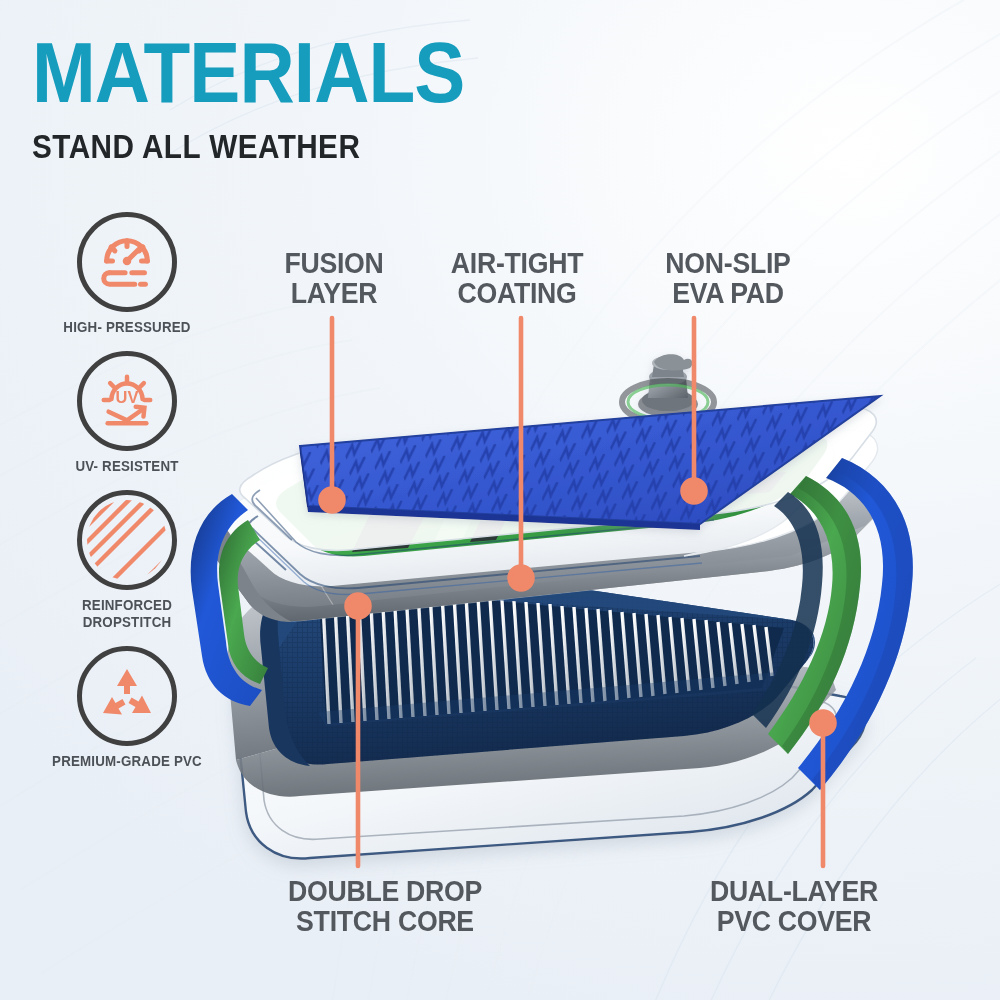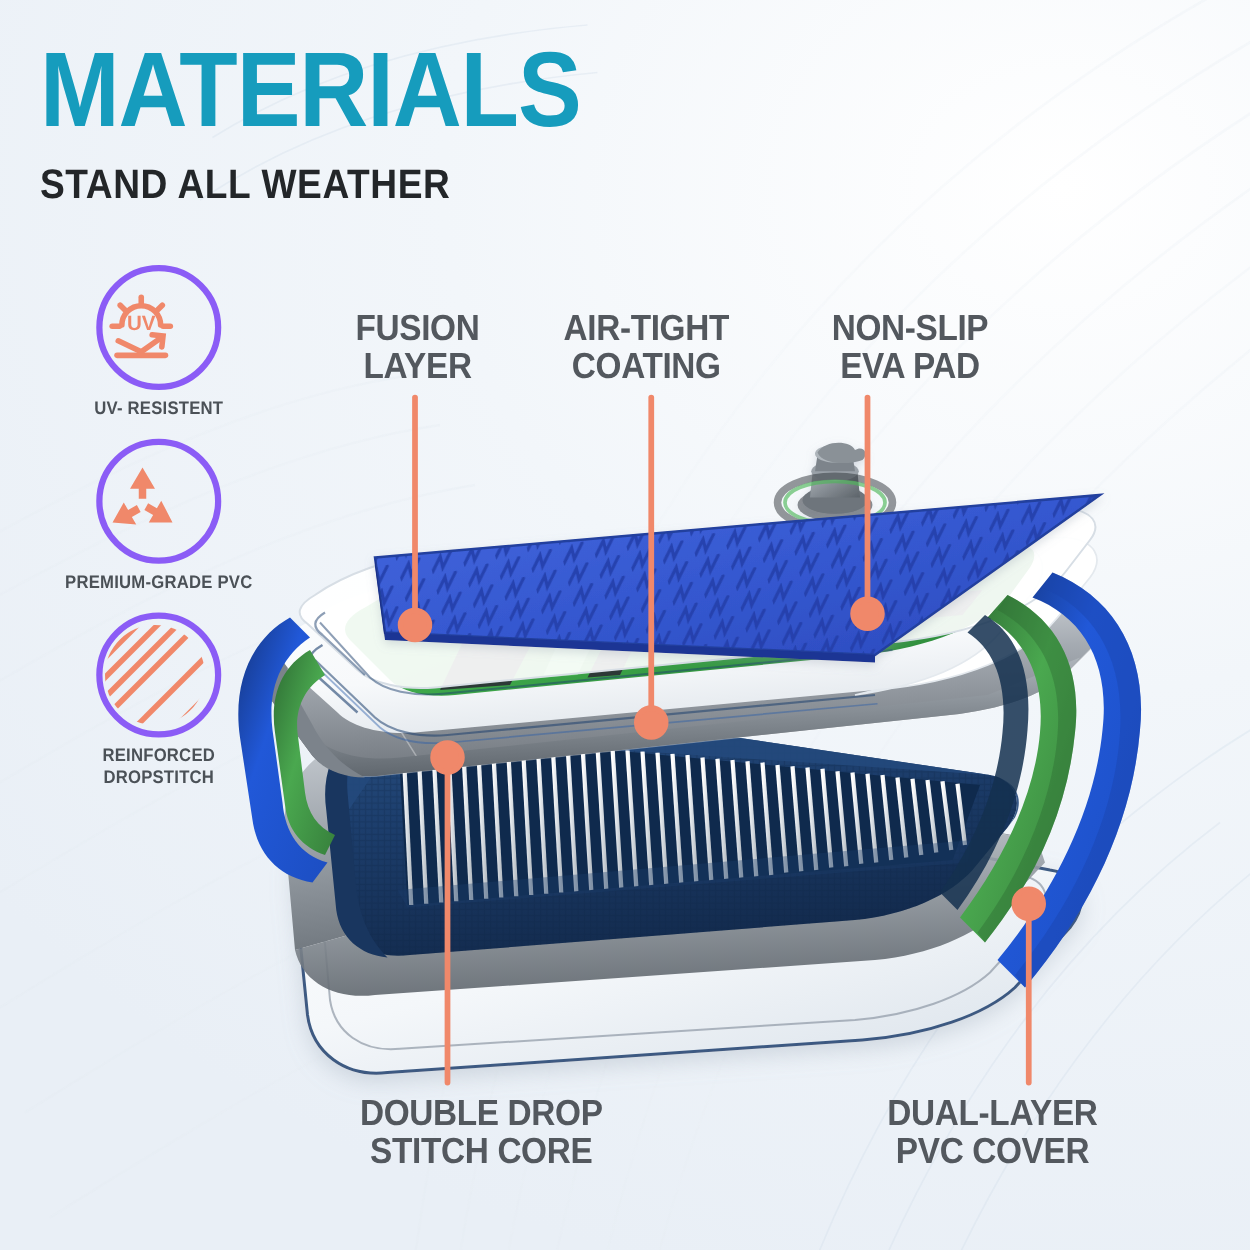--- a/index.html
+++ b/index.html
@@ -30,22 +30,22 @@
     margin-top:18px;
     font-size:33px; line-height:1; font-weight:700; letter-spacing:.5px;
     color:#232629; transform:scaleX(.90); transform-origin:left center;
   }
 
   
   #feature-rail { position:absolute; left:42px; top:212px; width:170px; z-index:40; }
   .feature-item { width:170px; margin-bottom:16px; text-align:center; }
   .feature-badge {
     width:100px; height:100px; margin:0 auto;
-    border:5px solid #8b5cf6; border-radius:50%;
-    display:flex; align-items:center; justify-content:flex-start;
+    border:5px solid #404040; border-radius:50%;
+    display:flex; align-items:center; justify-content:center;
     background:transparent;
   }
   .feature-label {
     margin-top:7px; font-size:14.5px; line-height:1.12; font-weight:700;
     color:#4b5157; letter-spacing:.2px; transform:scaleX(.92);
   }
 
   
   .callout {
     position:absolute; z-index:45;
@@ -102,54 +102,62 @@
   </g>
 </svg>
 
 <div id="header">
   <div id="page-title">MATERIALS</div>
   <div id="page-subtitle">STAND ALL WEATHER</div>
 </div>
 
 <div id="feature-rail">
 
+  <div class="feature-item">
+    <div class="feature-badge">
+      <svg width="62" height="62" viewBox="0 0 64 64">
+        <g fill="none" stroke="#f0886a" stroke-width="5.2" stroke-linecap="round">
+          <path d="M11,31 A21,21 0 0 1 53,31"></path>
+          <path d="M32,10 L32,16"></path>
+          <path d="M15.5,16.5 L19.5,20.5"></path>
+          <path d="M48.5,16.5 L44.5,20.5"></path>
+          <path d="M11,31 L17,31"></path>
+          <path d="M53,31 L47,31"></path>
+          <path d="M32,31 L44,19"></path>
+          <path d="M14,43 h16"></path>
+          <path d="M14,43 a6,6 0 0 0 0,12 h26"></path>
+          <path d="M37,43 h13"></path>
+          <path d="M46,55 h5"></path>
+        </g>
+        <circle cx="32" cy="31" r="4.4" fill="#f0886a"></circle>
+      </svg>
+    </div>
+    <div class="feature-label">HIGH-
+PRESSURED</div>
+  </div>
 
   <div class="feature-item">
     <div class="feature-badge">
       <svg width="62" height="62" viewBox="0 0 64 64">
         <g fill="none" stroke="#f0886a" stroke-width="4.6" stroke-linecap="round">
           <path d="M16,30 A16,16 0 0 1 48,30"></path>
           <path d="M32,7 L32,13"></path>
           <path d="M14.6,13.6 L18.8,17.8"></path>
           <path d="M49.4,13.6 L45.2,17.8"></path>
           <path d="M8,31 L14,31"></path>
           <path d="M56,31 L50,31"></path>
           <path d="M13,43 L32,52 L49,40"></path>
           <path d="M41,38 L50,39 L49,48"></path>
           <path d="M12,55 h40"></path>
         </g>
         <text x="32" y="34" font-family="Liberation Sans, sans-serif" font-size="17" font-weight="700" fill="#f0886a" text-anchor="middle">UV</text>
       </svg>
     </div>
     <div class="feature-label">UV-
 RESISTENT</div>
-  </div>
-
-  <div class="feature-item">
-    <div class="feature-badge">
-      <svg width="64" height="64" viewBox="0 0 64 64">
-        <g fill="#f0886a">
-          <path d="M32,5 L42,22 L35,22 L35,30 L29,30 L29,22 L22,22 Z"></path>
-          <path d="M8,49 L17,33 L20.5,39 L27.5,35 L30.5,40.5 L23.5,44.5 L27,50.5 Z"></path>
-          <path d="M56,49 L37,49 L40.5,43 L33.5,39 L36.5,33.5 L43.5,37.5 L47,31.5 Z"></path>
-        </g>
-      </svg>
-    </div>
-    <div class="feature-label">PREMIUM-GRADE
-PVC</div>
   </div>
 
   <div class="feature-item">
     <div class="feature-badge">
       <svg width="84" height="84" viewBox="0 0 84 84">
         <defs>
           <clipPath id="hcClip">
               <circle cx="42" cy="42" r="40"></circle>
             </clipPath>
         </defs>
@@ -163,20 +171,34 @@
           <path d="M-40,118 L158,-80"></path>
             <path d="M-24,134 L174,-64"></path>
             <path d="M-8,150 L190,-48"></path>
           <path d="M8,166 L206,-32"></path>
             <path d="M24,182 L222,-16"></path>
         </g>
       </svg>
     </div>
     <div class="feature-label">REINFORCED
 DROPSTITCH</div>
+  </div>
+
+  <div class="feature-item">
+    <div class="feature-badge">
+      <svg width="64" height="64" viewBox="0 0 64 64">
+        <g fill="#f0886a">
+          <path d="M32,5 L42,22 L35,22 L35,30 L29,30 L29,22 L22,22 Z"></path>
+          <path d="M8,49 L17,33 L20.5,39 L27.5,35 L30.5,40.5 L23.5,44.5 L27,50.5 Z"></path>
+          <path d="M56,49 L37,49 L40.5,43 L33.5,39 L36.5,33.5 L43.5,37.5 L47,31.5 Z"></path>
+        </g>
+      </svg>
+    </div>
+    <div class="feature-label">PREMIUM-GRADE
+PVC</div>
   </div>
 
 </div>
 
 <svg id="board-figure" viewBox="0 0 1000 1000">
   <defs>
     <linearGradient id="gPadBlue" x1="0" y1="0" x2="1" y2="1">
       <stop offset="0%" stop-color="#4466de"></stop>
         <stop offset="55%" stop-color="#3457cf"></stop>
         <stop offset="100%" stop-color="#2b49bc"></stop>

